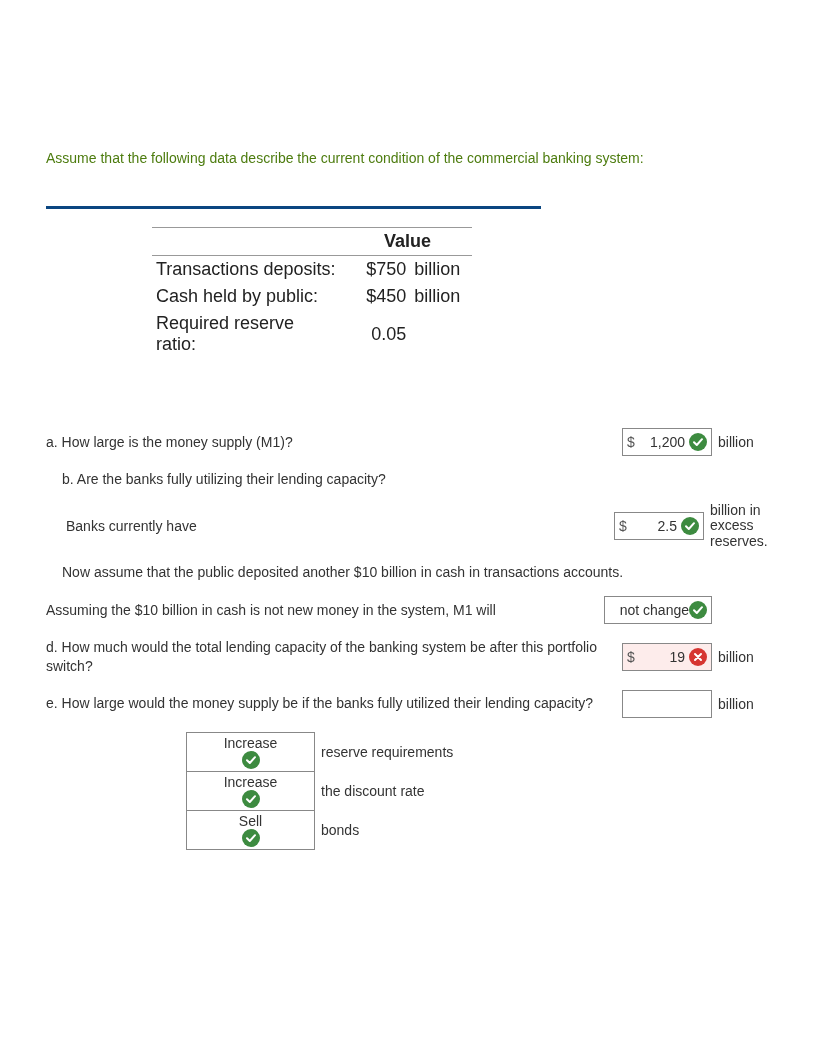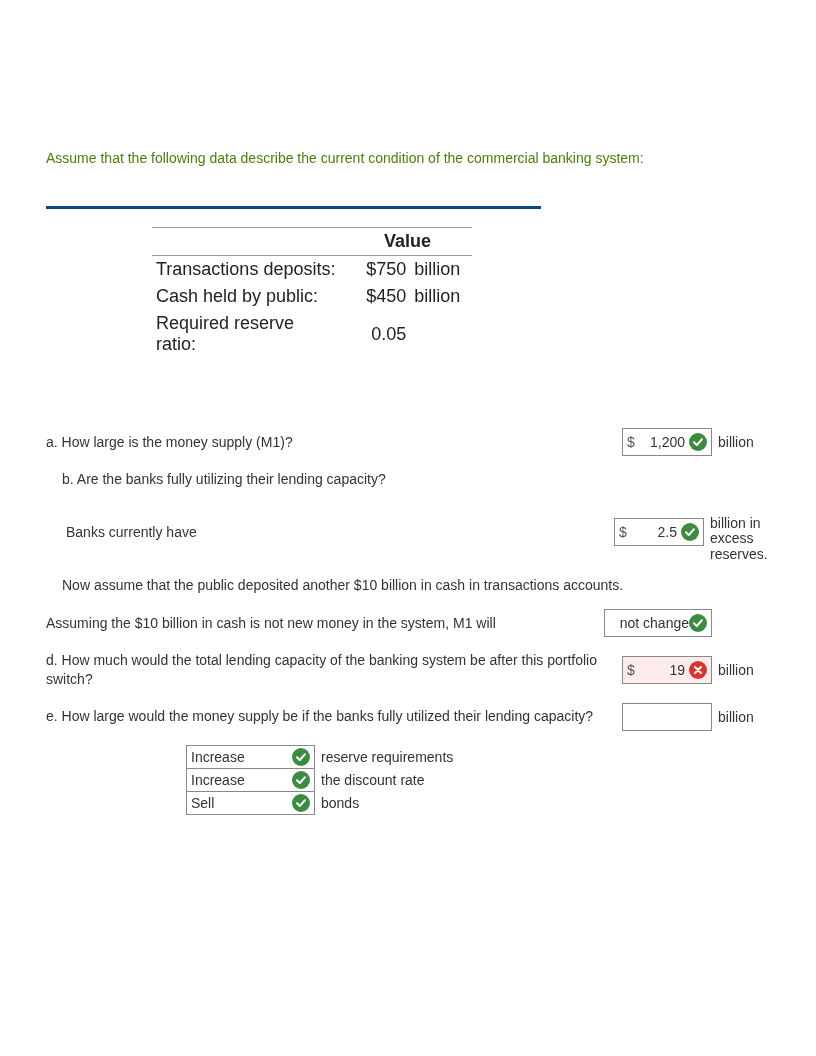--- a/index.html
+++ b/index.html
@@ -62,21 +62,21 @@
     min-width: 90px;
     position: relative;
     background:#fff;
   }
   .answer-box.incorrect-bg { background: #fdeceb; }
   .answer-box .dollar { color:#555; margin-right:2px; font-size:14px; }
   .answer-box .val { flex:1; text-align:right; margin-right:4px; font-size:14px; min-width:40px;}
   .answer-box .text-val { flex:1; text-align:right; font-size:14px; padding-left:4px; }
   .answer-box.empty { min-width: 90px; }
   .suffix { font-size: 14px; margin-left: 6px; min-width: 52px; }
-  .suffix.multi { line-height: 1.1; margin-top: 13px; }
+  .suffix.multi { line-height: 1.1; }
 
   .icon {
     width: 18px; height: 18px; border-radius: 50%;
     display: inline-flex; align-items:center; justify-content:center;
     flex: none;
   }
   .icon svg { display:block; }
   .icon.correct { background:#3d8b40; }
   .icon.incorrect { background:#d63531; }
 
@@ -87,21 +87,21 @@
     margin-top: 8px;
     border-collapse: collapse;
     font-size: 14px;
   }
   .f-table td.box {
     border: 1px solid #888;
     padding: 0;
     width: 128px;
   }
   .f-table td.box .inner {
-    display:flex; align-items:center; padding: 2px 4px;
+    display:flex; align-items:center; padding: 2px 4px; flex-direction: column;
   }
   .f-table td.box .inner .txt { flex:1; }
   .f-table td.lab { padding: 2px 6px; }
 
 </style>
 </head>
 <body>
 
 <div class="page">
 

